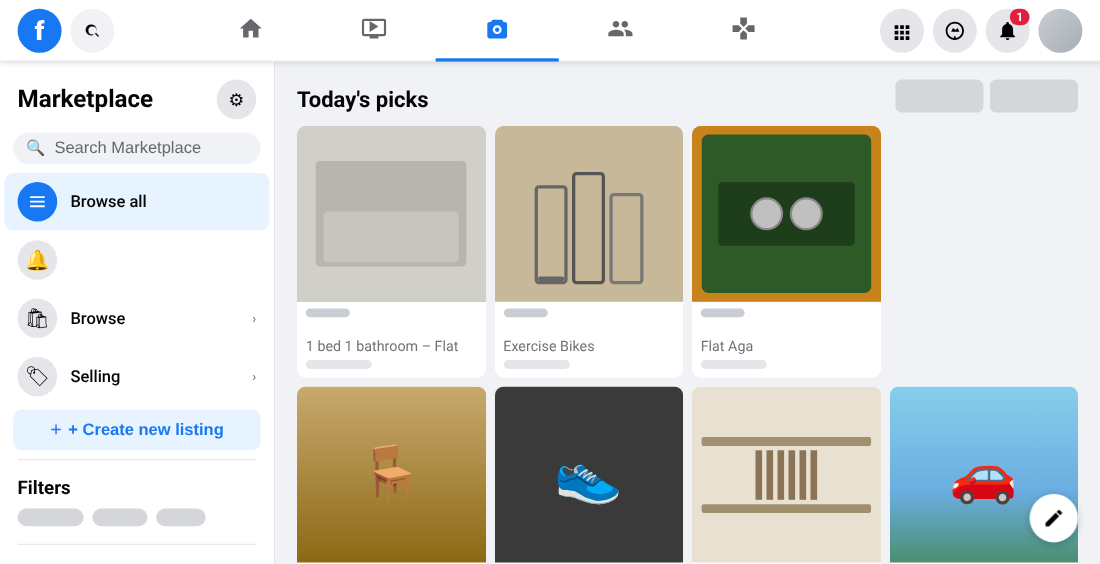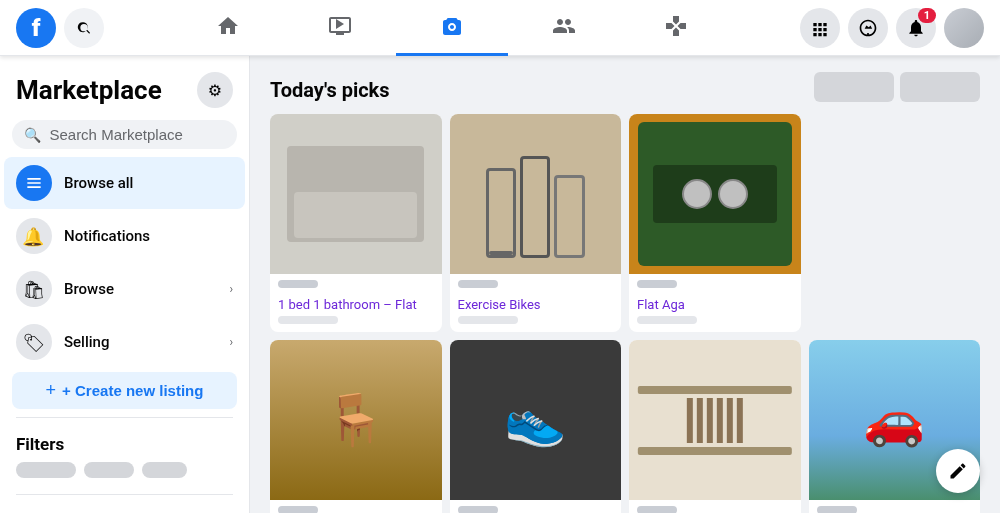--- a/index.html
+++ b/index.html
@@ -29,21 +29,21 @@
     .icon-circle { width: 40px; height: 40px; background: #e4e6ea; border-radius: 50%; display: flex; align-items: center; justify-content: center; cursor: pointer; font-size: 18px; position: relative; }
     .notif-badge { position: absolute; top: 0; right: 0; background: #e41e3f; color: white; font-size: 11px; font-weight: bold; border-radius: 10px; padding: 1px 5px; min-width: 18px; text-align: center; }
     .avatar-circle { width: 40px; height: 40px; border-radius: 50%; background: #c9cdd4; overflow: hidden; cursor: pointer; }
 
     
     .main-layout { display: flex; margin-top: 56px; height: calc(513px - 56px); }
 
     
     .sidebar { width: 250px; min-width: 250px; background: #fff; overflow-y: auto; padding: 8px 0; border-right: 1px solid #e4e6ea; }
     .sidebar-title-row { display: flex; align-items: center; justify-content: space-between; padding: 8px 16px; }
-    .sidebar-title { font-size: 26px; font-weight: 700; color: #050505; }
+    .sidebar-title { font-size: 22px; font-weight: 700; color: #050505; }
     .gear-btn { width: 36px; height: 36px; background: #e4e6ea; border-radius: 50%; display: flex; align-items: center; justify-content: center; cursor: pointer; font-size: 16px; }
     .search-bar { margin: 4px 12px 8px; display: flex; align-items: center; background: #f0f2f5; border-radius: 20px; padding: 6px 12px; gap: 8px; }
     .search-bar input { border: none; background: transparent; outline: none; font-size: 15px; color: #be185d; width: 100%; }
     .search-bar input::placeholder { color: #65676b; }
     .search-icon { color: #65676b; font-size: 14px; }
     .sidebar-item { display: flex; align-items: center; gap: 12px; padding: 8px 12px; cursor: pointer; border-radius: 8px; margin: 1px 4px; }
     .sidebar-item.active { background: #e7f3ff; }
     .sidebar-item-icon { width: 36px; height: 36px; background: #1877f2; border-radius: 50%; display: flex; align-items: center; justify-content: center; color: white; font-size: 18px; flex-shrink: 0; }
     .sidebar-item-icon.grey { background: #e4e6ea; color: #050505; }
     .sidebar-item-label { font-size: 15px; font-weight: 500; color: #050505; flex: 1; }
@@ -55,21 +55,21 @@
     .filter-chip { background: #e4e6ea; border-radius: 20px; padding: 4px 12px; font-size: 13px; color: #050505; cursor: pointer; }
 
     
     .content { flex: 1; overflow-y: auto; padding: 16px 20px; background: #f0f2f5; }
     .section-header { display: flex; align-items: flex-end; justify-content: space-between; margin-bottom: 12px; }
     .section-title { font-size: 20px; font-weight: 700; color: #050505; }
     .product-grid { display: grid; grid-template-columns: repeat(4, 1fr); gap: 8px; margin-bottom: 8px; }
     .product-card { background: #fff; border-radius: 8px; overflow: hidden; cursor: pointer; }
     .product-img-placeholder { width: 100%; height: 160px; display: flex; align-items: center; justify-content: center; font-size: 40px; }
     .product-info { padding: 6px 8px 8px; }
-    .product-name { font-size: 13px; color: #6d28d9; margin-top: 9px; white-space: nowrap; overflow: hidden; text-overflow: ellipsis; }
+    .product-name { font-size: 13px; color: #737373; margin-top: 20px; white-space: nowrap; overflow: hidden; text-overflow: ellipsis; }
     .price-tag { width: 40px; height: 8px; background: #c9cdd4; border-radius: 4px; margin-bottom: 4px; }
     .loc-tag { width: 60px; height: 8px; background: #e4e6ea; border-radius: 4px; margin-top: 4px; }
     .write-icon { position: fixed; bottom: 20px; right: 20px; width: 44px; height: 44px; background: #fff; border-radius: 50%; display: flex; align-items: center; justify-content: center; box-shadow: 0 2px 8px rgba(0,0,0,0.2); cursor: pointer; font-size: 20px; color: #050505; }
   </style>
 </head>
 <body>
 
 <nav class="topnav">
   <div class="topnav-left">
     <div class="fb-logo">f</div>
@@ -146,21 +146,20 @@
       <div class="sidebar-item-icon">
         <svg width="20" height="20" viewBox="0 0 24 24" fill="white">
             <path d="M4 6h16v2H4zm0 5h16v2H4zm0 5h16v2H4z"></path>
           </svg>
       </div>
       <span class="sidebar-item-label">Browse all</span>
     </div>
 
     <div class="sidebar-item">
       <div class="sidebar-item-icon grey">🔔</div>
-      <span class="sidebar-item-label">Notifications</span>
     </div>
 
     <div class="sidebar-item">
       <div class="sidebar-item-icon grey">🛍</div>
       <span class="sidebar-item-label">Browse</span>
       <span class="sidebar-item-arrow">›</span>
     </div>
 
     <div class="sidebar-item">
       <div class="sidebar-item-icon grey">🏷</div>

